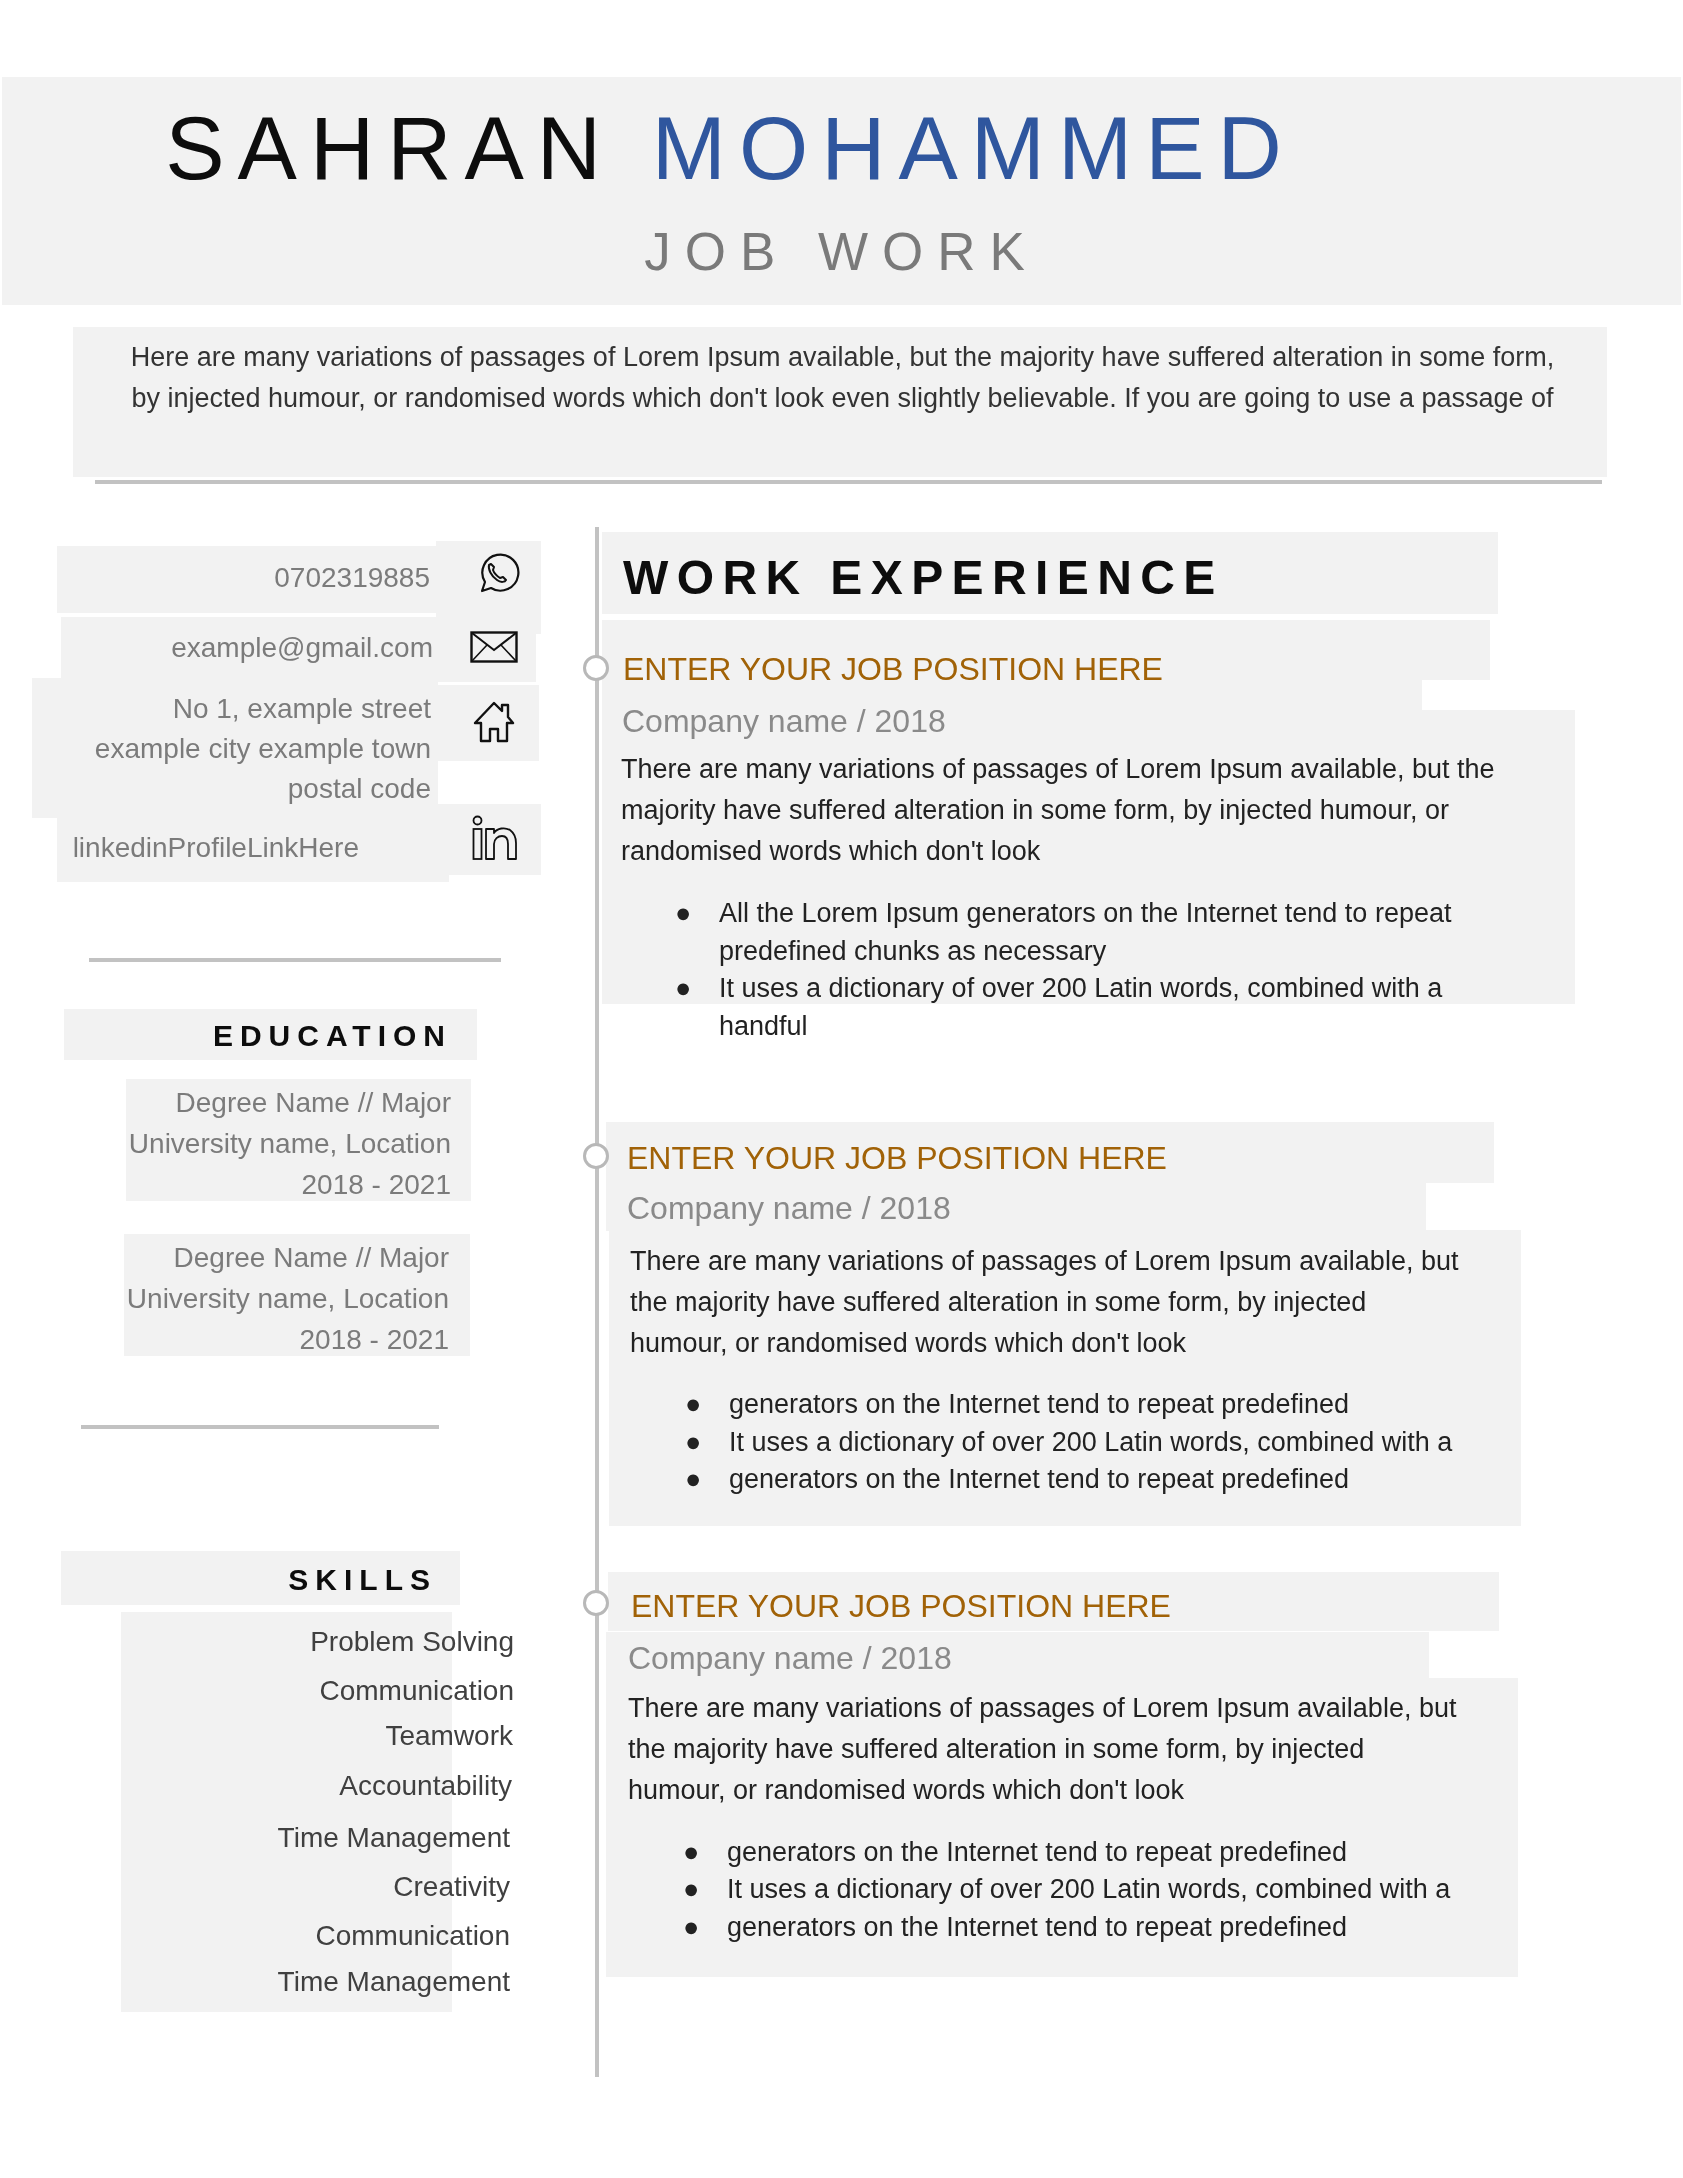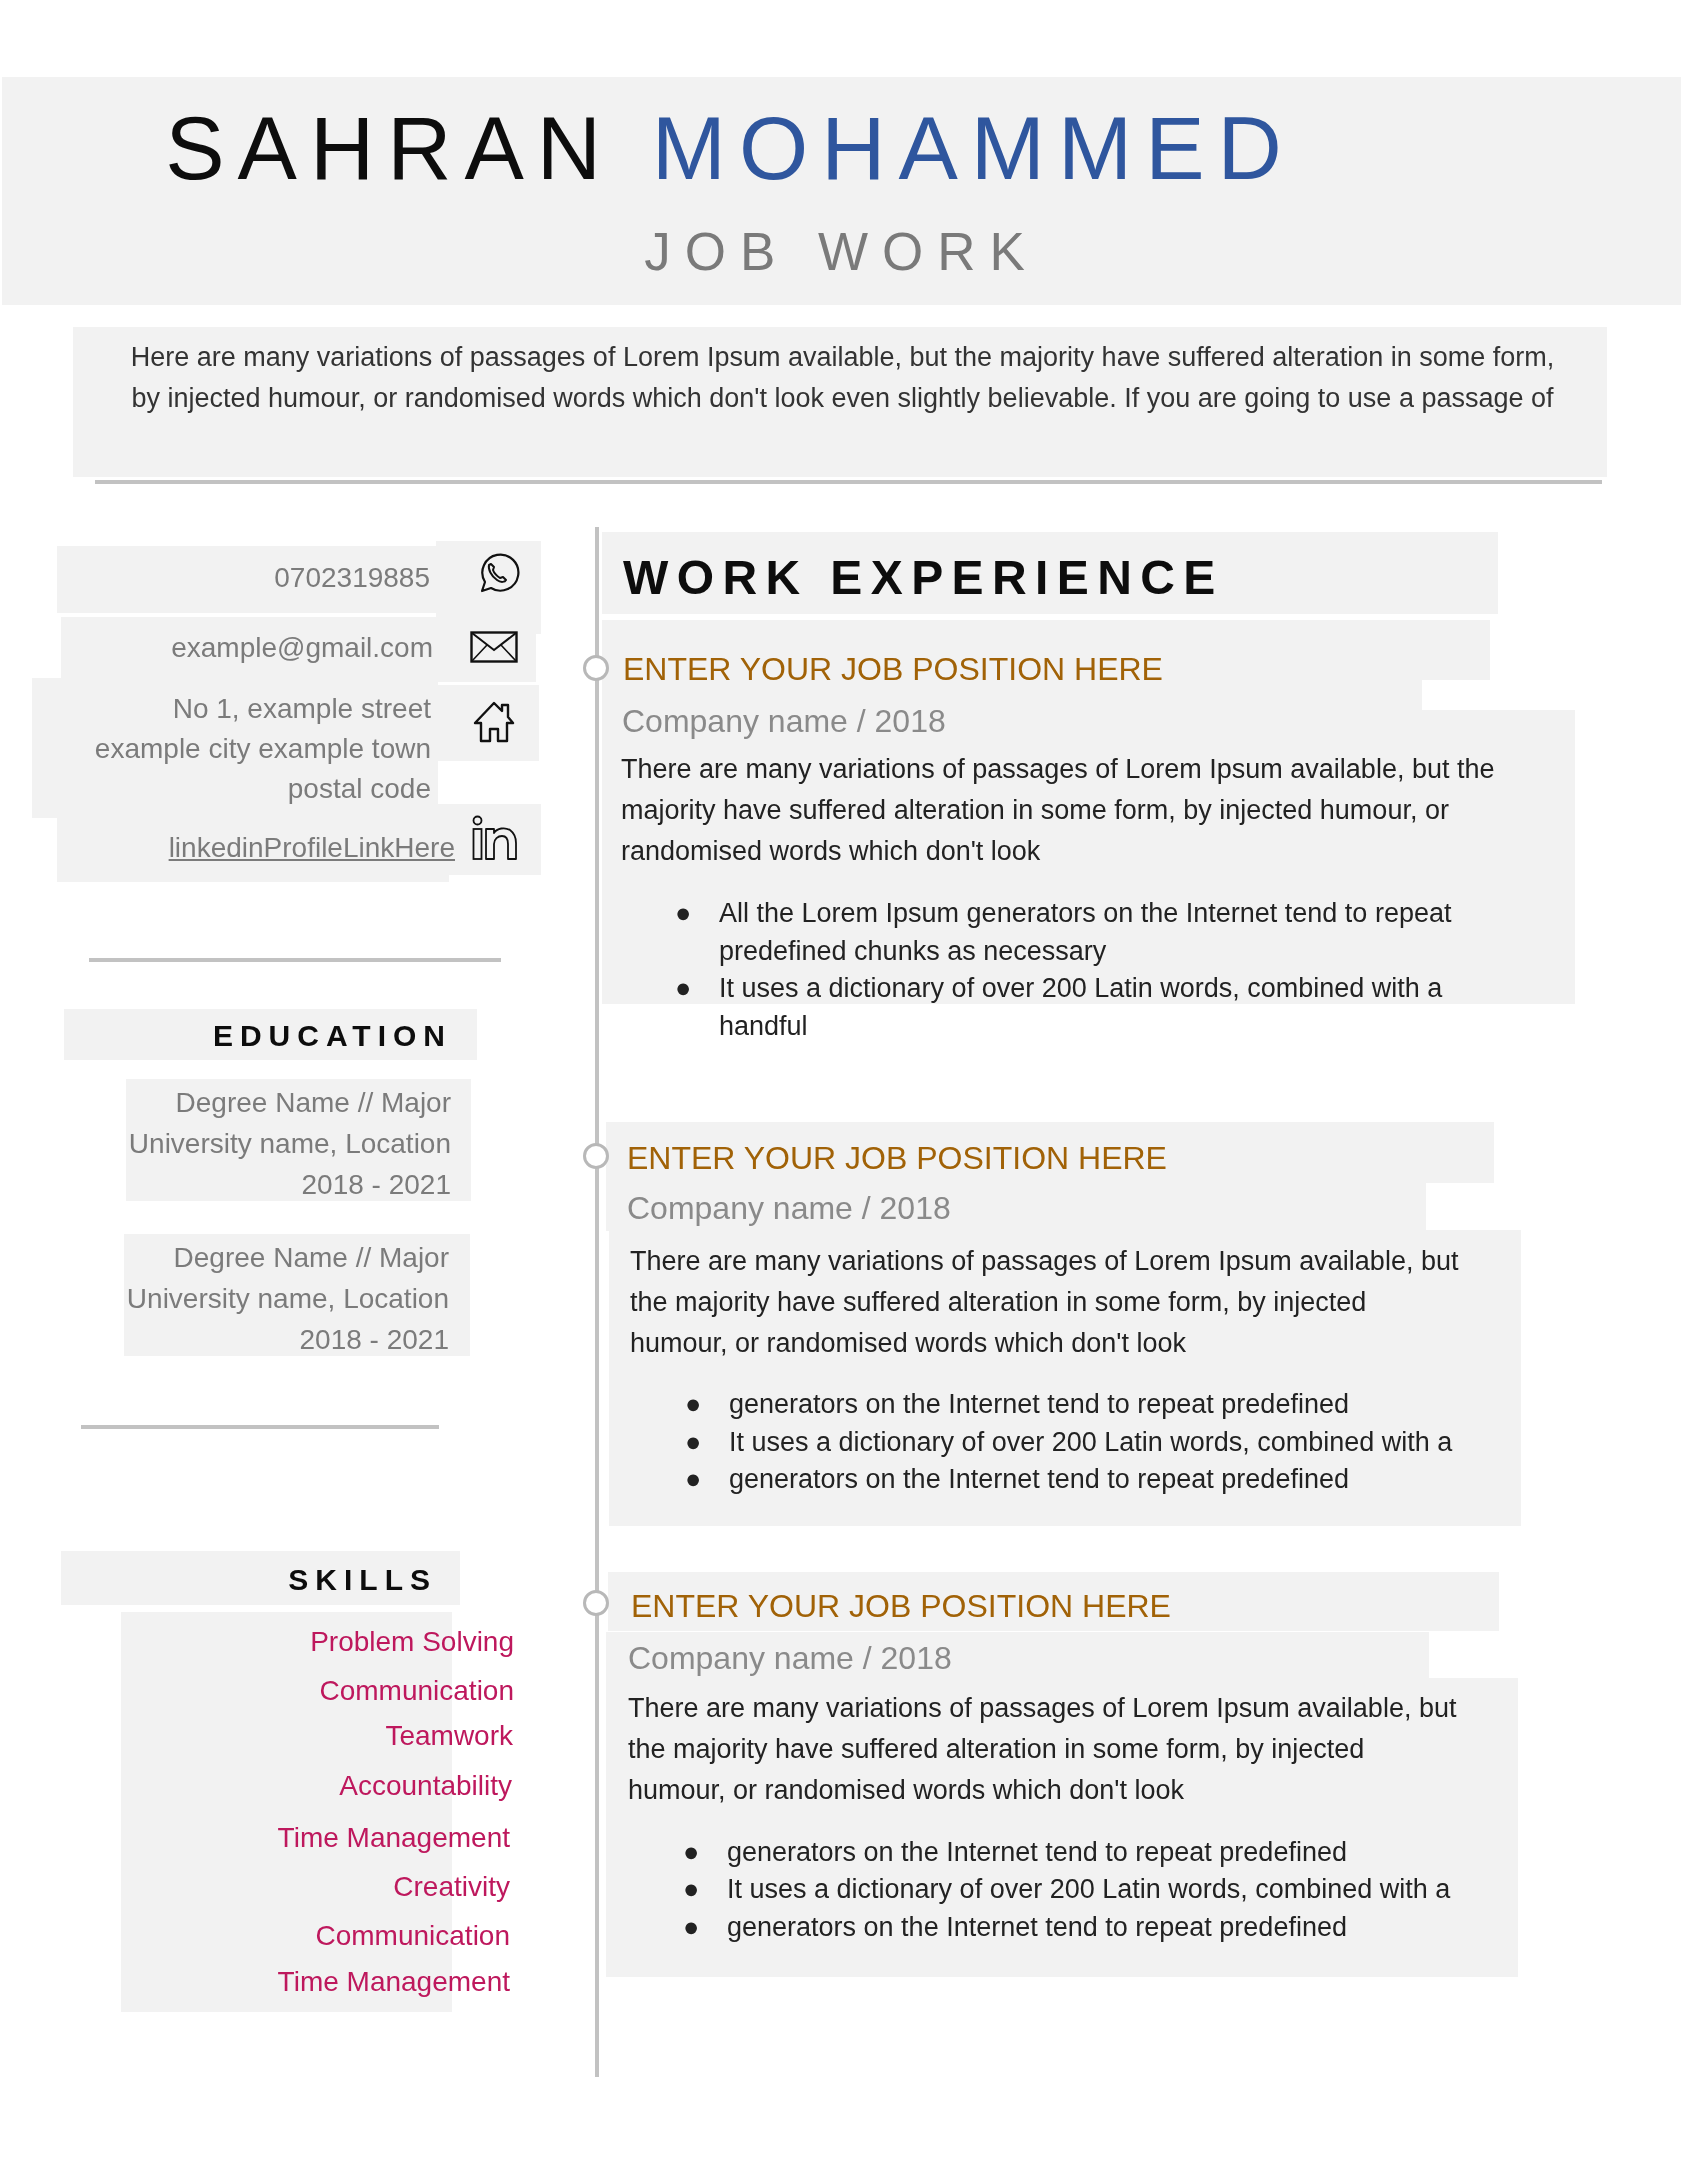--- a/index.html
+++ b/index.html
@@ -7,21 +7,21 @@
   .box { position:absolute; background:#f2f2f2; }
   .hr { position:absolute; background:#c2c2c2; height:4px; }
   .name { position:absolute; left:0; width:1460px; top:99px; text-align:center; font-size:89px; letter-spacing:13px; line-height:99px; }
   .name .first { color:#0d0d0d; }
   .name .last { color:#2f569e; }
   .jobtitle { position:absolute; left:0; width:1683px; top:220px; text-align:center; font-size:53px; letter-spacing:14px; color:#7a7a7a; line-height:63px; }
   .summary { position:absolute; left:95px; width:1495px; top:337px; text-align:center; font-size:27px; line-height:41px; color:#333; }
   .contact-text { position:absolute; text-align:right; font-size:28px; color:#7b7b7b; line-height:40px; white-space:nowrap; }
   .section-h { position:absolute; font-weight:bold; color:#0d0d0d; white-space:nowrap; }
   .edu { position:absolute; text-align:right; font-size:28px; line-height:41px; color:#7b7b7b; white-space:nowrap; }
-  .skill { position:absolute; right:1169px; font-size:28px; color:#be185d; line-height:36px; text-align:right; white-space:nowrap; }
+  .skill { position:absolute; right:1169px; font-size:28px; color:#404040; line-height:36px; text-align:right; white-space:nowrap; }
   .timeline { position:absolute; left:595px; top:527px; width:4px; height:1550px; background:#c2c2c2; }
   .dot { position:absolute; width:20px; height:20px; border:3px solid #b8b8b8; border-radius:50%; background:#ffffff; }
   .pos { position:absolute; font-size:32px; color:#a16207; white-space:nowrap; line-height:40px; }
   .comp { position:absolute; font-size:32px; color:#8a8a8a; white-space:nowrap; line-height:40px; }
   .desc { position:absolute; font-size:27px; color:#222; line-height:41px; white-space:nowrap; }
   .bullet { position:absolute; font-size:27px; color:#222; line-height:38px; white-space:nowrap; }
   .bullet .b { position:absolute; left:-44px; top:0; }
   .icon { position:absolute; }
 </style>
 </head>
@@ -49,21 +49,21 @@
 <div class="box" style="left:57px; top:805px; width:392px; height:77px;"></div>
 <div class="box" style="left:436px; top:804px; width:105px; height:71px;"></div>
 
 <div class="contact-text" style="right:1253px; top:558px;">0702319885</div>
 <div class="contact-text" style="right:1250px; top:628px;">example@gmail.com</div>
 <div class="contact-text" style="right:1252px; top:689px;">
   <div>No 1, example street</div>
   <div>example city example town</div>
   <div>postal code</div>
 </div>
-<div class="contact-text" style="right:1228px; top:828px;text-decoration:underline;">linkedinProfileLinkHere</div>
+<div class="contact-text" style="right:1324px; top:828px;">linkedinProfileLinkHere</div>
 
 <svg class="icon" style="left:474px; top:550px;" width="46" height="46" viewBox="0 0 46 46">
   <path d="M8 41 L11 32 A18 18 0 1 1 17 38 Z" fill="none" stroke="#111" stroke-width="2.2" stroke-linejoin="round"></path>
   <path d="M15 15 C14 19 17 26 23 30 C27 33 31 32 32 30 L29 27 L26 28 C23 26 20 23 19 20 L20 17 L17 14 Z" fill="none" stroke="#111" stroke-width="2" stroke-linejoin="round"></path>
 </svg>
 <svg class="icon" style="left:470px; top:631px;" width="48" height="32" viewBox="0 0 48 32">
   <rect x="1.5" y="1.5" width="45" height="29" fill="none" stroke="#111" stroke-width="2.4"></rect>
   <path d="M2 2 L24 19 L46 2" fill="none" stroke="#111" stroke-width="2"></path>
   <path d="M2 30 L17 14 M46 30 L31 14" fill="none" stroke="#111" stroke-width="1.6"></path>
 </svg>

